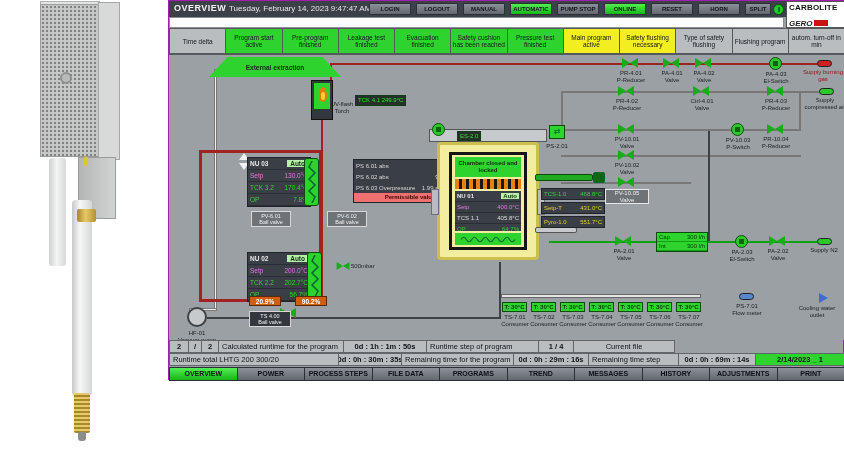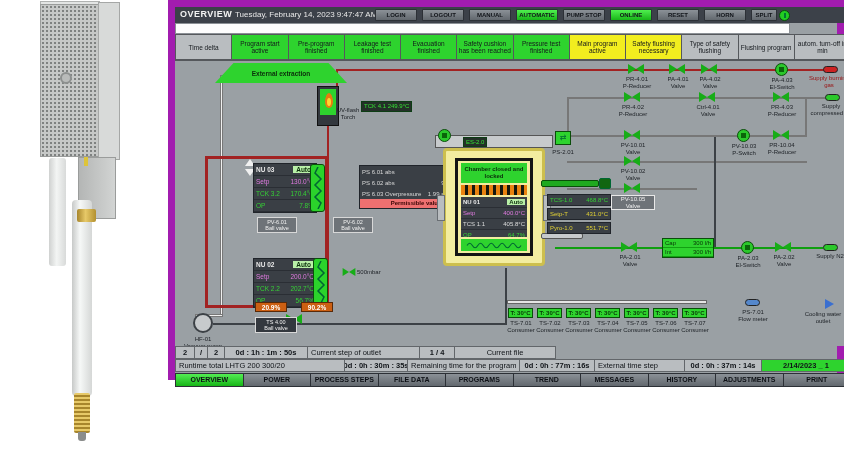--- a/index.html
+++ b/index.html
@@ -16,21 +16,21 @@
   .emblem{position:absolute;left:60px;top:72px;width:12px;height:12px;border-radius:50%;border:2px solid #8d908f;background:#b9bbba;}
   .bracket{position:absolute;left:78px;top:157px;width:38px;height:62px;background:linear-gradient(90deg,#b4b6b5,#d2d4d3);border:1px solid #9a9c9b;}
   .pole{position:absolute;left:49px;top:158px;width:17px;height:108px;background:linear-gradient(90deg,#cfd1d0,#f3f5f4 45%,#d8dad9);border-radius:3px;}
   .tube{position:absolute;left:72px;top:200px;width:20px;height:196px;background:linear-gradient(90deg,#c7c9c8,#f6f8f7 40%,#d5d7d6);border-radius:4px;}
   .yellowmark{position:absolute;left:84px;top:157px;width:4px;height:9px;background:#ddc43a;}
   .brassnut{position:absolute;left:77px;top:209px;width:19px;height:13px;background:linear-gradient(90deg,#a8862c,#e7c968 45%,#b3902f);border-radius:2px;}
   .brasstip{position:absolute;left:74px;top:393px;width:16px;height:40px;
     background:repeating-linear-gradient(0deg,#a8862c 0 2px,#e7c968 2px 4px);border-radius:2px;}
   .tipend{position:absolute;left:78px;top:432px;width:8px;height:9px;background:#8b8d8c;border-radius:0 0 3px 3px;}
   
-  #hmi{position:absolute;left:168px;top:0;width:676px;height:380px;background:#9aa0a4;border:7px solid #a21caf;}
+  #hmi{position:absolute;left:168px;top:0;width:676px;height:380px;background:#9aa0a4;border:1px solid #a21caf;}
   
   #titlebar{position:absolute;left:0;top:0;width:676px;height:16px;background:#3c4149;}
   #screen-title{position:absolute;left:5px;top:2px;color:#f2f2f2;font-size:9px;font-weight:bold;letter-spacing:.5px;}
   #datetime{position:absolute;left:60px;top:3px;color:#e8e8e8;font-size:8px;}
   .tb-btn{position:absolute;top:2px;height:12px;width:42px;background:linear-gradient(#8b9197,#62686e);
     border:1px solid #2c3036;border-radius:1px;color:#101318;font-size:6px;font-weight:bold;
     text-align:center;line-height:10px;overflow:hidden;}
   .tb-btn.green{background:linear-gradient(#4ff04f,#18b518);}
   #power-icon{position:absolute;left:604px;top:3px;width:11px;height:11px;border-radius:50%;
     background:#22cc22;border:1px solid #0a4d0a;}
@@ -144,20 +144,24 @@
     <div class="tb-btn" style="left:247px">LOGOUT</div>
     <div class="tb-btn" style="left:294px">MANUAL</div>
     <div class="tb-btn green" style="left:341px">AUTOMATIC</div>
     <div class="tb-btn" style="left:388px">PUMP STOP</div>
     <div class="tb-btn green" style="left:435px">ONLINE</div>
     <div class="tb-btn" style="left:482px">RESET</div>
     <div class="tb-btn" style="left:529px">HORN</div>
     <div class="tb-btn" style="left:576px;width:26px">SPLIT</div>
     <div id="power-icon"></div>
   </div>
+  <div id="logo">
+    <div class="l1">CARBOLITE</div>
+    <div><span class="l2">GERO</span><span class="redsq"></span></div>
+  </div>
   <div id="whitestrip"></div>
 
   <div id="statusrow">
     <div class="scell">Time delta</div>
     <div class="scell green">Program start active</div>
     <div class="scell green">Pre-program finished</div>
     <div class="scell green">Leakage test finished</div>
     <div class="scell green">Evacuation finished</div>
     <div class="scell green">Safety cushion has been reached</div>
     <div class="scell green">Pressure test finished</div>
@@ -459,32 +463,33 @@
     <div class="tlbl" style="left:556px;top:248px"><span>PS-7.01</span><br><span>Flow meter</span></div>
     <div class="ln" style="left:650px;top:238px;width:0;height:0;border-top:5px solid transparent;border-bottom:5px solid transparent;border-left:9px solid #3a6fd0;"></div>
     <div class="tlbl" style="left:626px;top:250px">Cooling water outlet</div>
   </div>
 
   <div id="info">
     <div class="irow">
       <div class="icell v" style="width:20px">2</div>
       <div class="icell v" style="width:13px">/</div>
       <div class="icell v" style="width:17px">2</div>
+      <div class="icell" style="width:125px">Calculated runtime for the program</div>
       <div class="icell v" style="width:83px">0d : 1h : 1m : 50s</div>
-      <div class="icell" style="width:112px">Current step of outlet</div>
+      <div class="icell" style="width:112px">Runtime step of program</div>
       <div class="icell v" style="width:35px">1 / 4</div>
       <div class="icell" style="width:101px;justify-content:center">Current file</div>
     </div>
     <div class="irow">
       <div class="icell" style="width:170px">Runtime total LHTG 200 300/20</div>
       <div class="icell v" style="width:63px">0d : 0h : 30m : 35s</div>
       <div class="icell" style="width:112px">Remaining time for the program</div>
-      <div class="icell v" style="width:75px">0d : 0h : 77m : 16s</div>
-      <div class="icell" style="width:90px">External time step</div>
-      <div class="icell v" style="width:77px">0d : 0h : 37m : 14s</div>
+      <div class="icell v" style="width:75px">0d : 0h : 29m : 16s</div>
+      <div class="icell" style="width:90px">Remaining time step</div>
+      <div class="icell v" style="width:77px">0d : 0h : 69m : 14s</div>
       <div class="icell filecell" style="width:89px">2/14/2023 _ 1</div>
     </div>
   </div>
 
   <div id="nav">
     <div class="nav-btn">OVERVIEW</div>
     <div class="nav-btn">POWER</div>
     <div class="nav-btn">PROCESS STEPS</div>
     <div class="nav-btn">FILE DATA</div>
     <div class="nav-btn">PROGRAMS</div>

